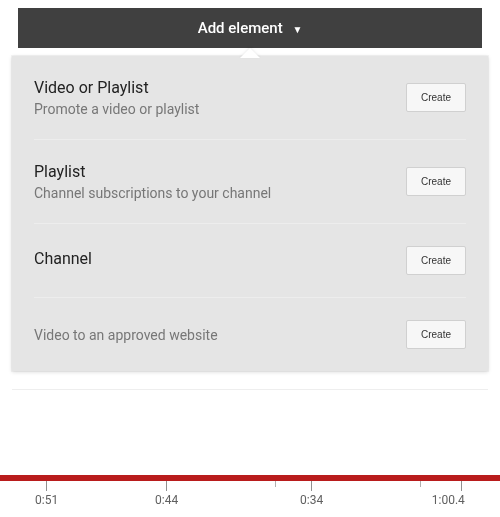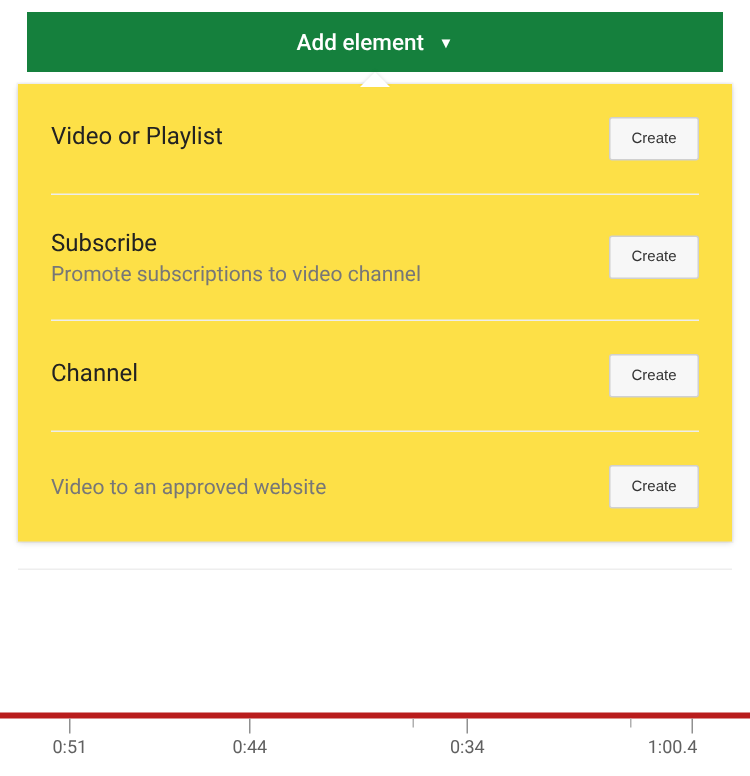--- a/index.html
+++ b/index.html
@@ -8,21 +8,21 @@
       padding: 0;
     }
     body {
       font-family: Roboto, Arial, sans-serif;
       background: #ffffff;
       width: 500px;
       height: 517px;
       position: relative;
     }
     .add-element-btn {
-      background: #15803d;
+      background: #404040;
       color: #ffffff;
       width: calc(100% - 36px);
       margin: 8px 18px 0 18px;
       padding: 11px 0;
       text-align: center;
       font-size: 15px;
       font-weight: 500;
       cursor: pointer;
       position: relative;
     }
@@ -38,21 +38,21 @@
       left: 50%;
       transform: translateX(-50%);
       width: 0;
       height: 0;
       border-left: 10px solid transparent;
       border-right: 10px solid transparent;
       border-bottom: 10px solid #ffffff;
       filter: drop-shadow(0 -1px 1px rgba(0,0,0,0.08));
     }
     .dropdown-panel {
-      background: #fde047;
+      background: #e5e5e5;
       margin: 8px 12px 0 12px;
       box-shadow: 0 1px 4px rgba(0,0,0,0.15), 0 0 0 1px rgba(0,0,0,0.04);
       padding: 0 22px;
     }
     .option-row {
       display: flex;
       align-items: center;
       justify-content: space-between;
       padding: 22px 0;
       border-bottom: 1px solid #ededed;
@@ -78,21 +78,21 @@
       padding: 8px 14px;
       cursor: pointer;
       border-radius: 2px;
     }
     .timeline {
       position: absolute;
       bottom: 0;
       left: 0;
       right: 0;
       height: 42px;
-      border-top: 4px solid #b91c1c;
+      border-top: 6px solid #b91c1c;
       margin-top: 32px;
     }
     .tick {
       position: absolute;
       top: 0;
       display: flex;
       flex-direction: column;
       align-items: center;
     }
     .tick-short::before {
@@ -128,28 +128,29 @@
   <span>Add element</span>
   <span class="chevron">▼</span>
   <div class="dropdown-arrow"></div>
 </div>
 
 <div class="dropdown-panel">
 
   <div class="option-row">
     <div class="option-text">
       <div class="title">Video or Playlist</div>
+      <div class="desc">Promote a video or playlist</div>
     </div>
     <button class="create-btn">Create</button>
   </div>
 
   <div class="option-row">
     <div class="option-text">
-      <div class="title">Subscribe</div>
-      <div class="desc">Promote subscriptions to video channel</div>
+      <div class="title">Playlist</div>
+      <div class="desc">Channel subscriptions to your channel</div>
     </div>
     <button class="create-btn">Create</button>
   </div>
 
   <div class="option-row">
     <div class="option-text">
       <div class="title">Channel</div>
     </div>
     <button class="create-btn">Create</button>
   </div>

